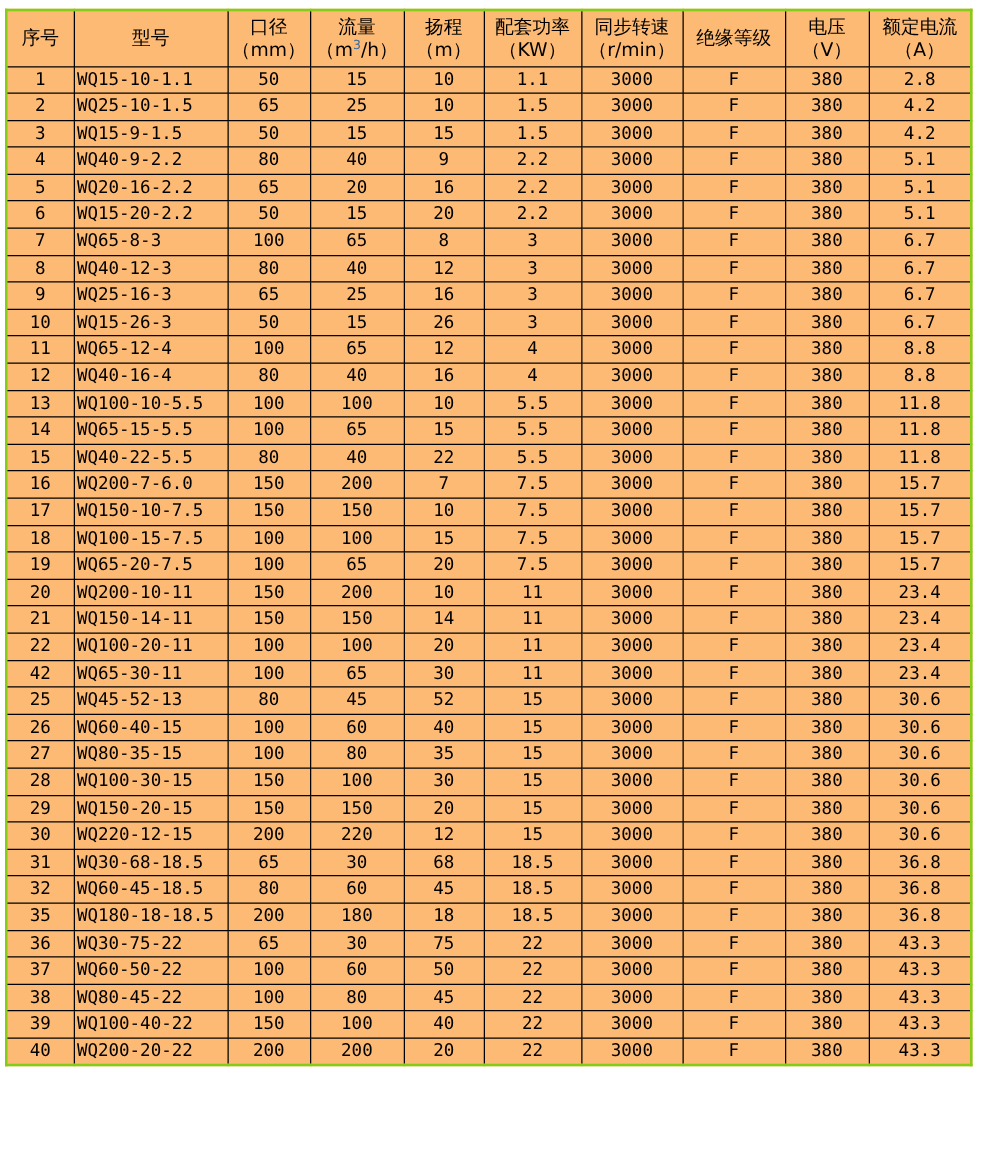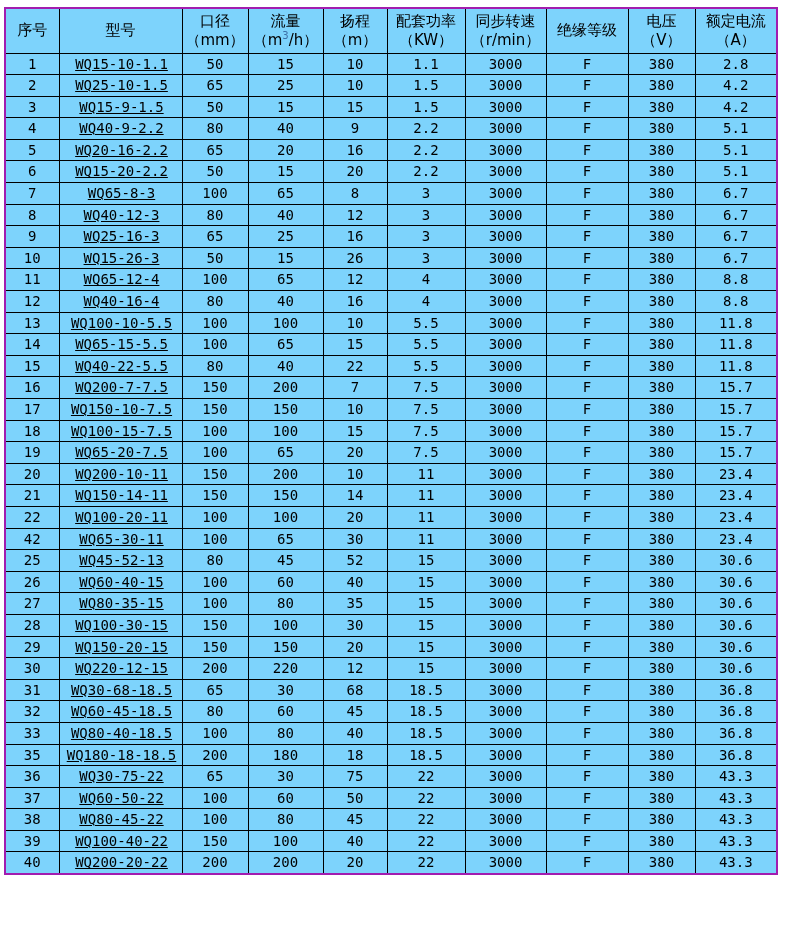--- a/index.html
+++ b/index.html
@@ -15,22 +15,22 @@
     color: #000000;
   }
   .table-wrap {
     position: absolute;
     left: 4px;
     top: 7px;
   }
   table.spec {
     border-collapse: collapse;
     table-layout: fixed;
-    background: #7dd3fc;
-    border: 2px solid #a21caf;
+    background: #fdba74;
+    border: 2px solid #84cc16;
   }
   table.spec th,
   table.spec td {
     border: 1px solid #000000;
     padding: 0;
     overflow: hidden;
     white-space: nowrap;
   }
   table.spec thead tr {
     height: 45px;
@@ -50,23 +50,22 @@
     display: none;
   }
   table.spec td {
     height: 20.6px;
     font-size: 14px;
     line-height: 20.6px;
     text-align: center;
     font-family: "DejaVu Sans Mono", "Liberation Mono", monospace;
   }
   table.spec td.model {
-    text-align: center;
+    text-align: left;
     padding-left: 2px;
-    text-decoration: underline;
   }
   sup.flow-sup {
     font-size: 10px;
     line-height: 0;
   }
 </style>
 </head>
 <body>
 
 <div class="table-wrap">
@@ -303,21 +302,21 @@
           <td>40</td>
           <td>22</td>
           <td>5.5</td>
           <td>3000</td>
           <td>F</td>
           <td>380</td>
           <td>11.8</td>
         </tr>
         <tr>
           <td>16</td>
-          <td class="model">WQ200-7-7.5</td>
+          <td class="model">WQ200-7-6.0</td>
           <td>150</td>
           <td>200</td>
           <td>7</td>
           <td>7.5</td>
           <td>3000</td>
           <td>F</td>
           <td>380</td>
           <td>15.7</td>
         </tr>
         <tr>
@@ -487,32 +486,20 @@
           <td>F</td>
           <td>380</td>
           <td>36.8</td>
         </tr>
         <tr>
           <td>32</td>
           <td class="model">WQ60-45-18.5</td>
           <td>80</td>
           <td>60</td>
           <td>45</td>
-          <td>18.5</td>
-          <td>3000</td>
-          <td>F</td>
-          <td>380</td>
-          <td>36.8</td>
-        </tr>
-        <tr>
-          <td>33</td>
-          <td class="model">WQ80-40-18.5</td>
-          <td>100</td>
-          <td>80</td>
-          <td>40</td>
           <td>18.5</td>
           <td>3000</td>
           <td>F</td>
           <td>380</td>
           <td>36.8</td>
         </tr>
         <tr>
           <td>35</td>
           <td class="model">WQ180-18-18.5</td>
           <td>200</td>

